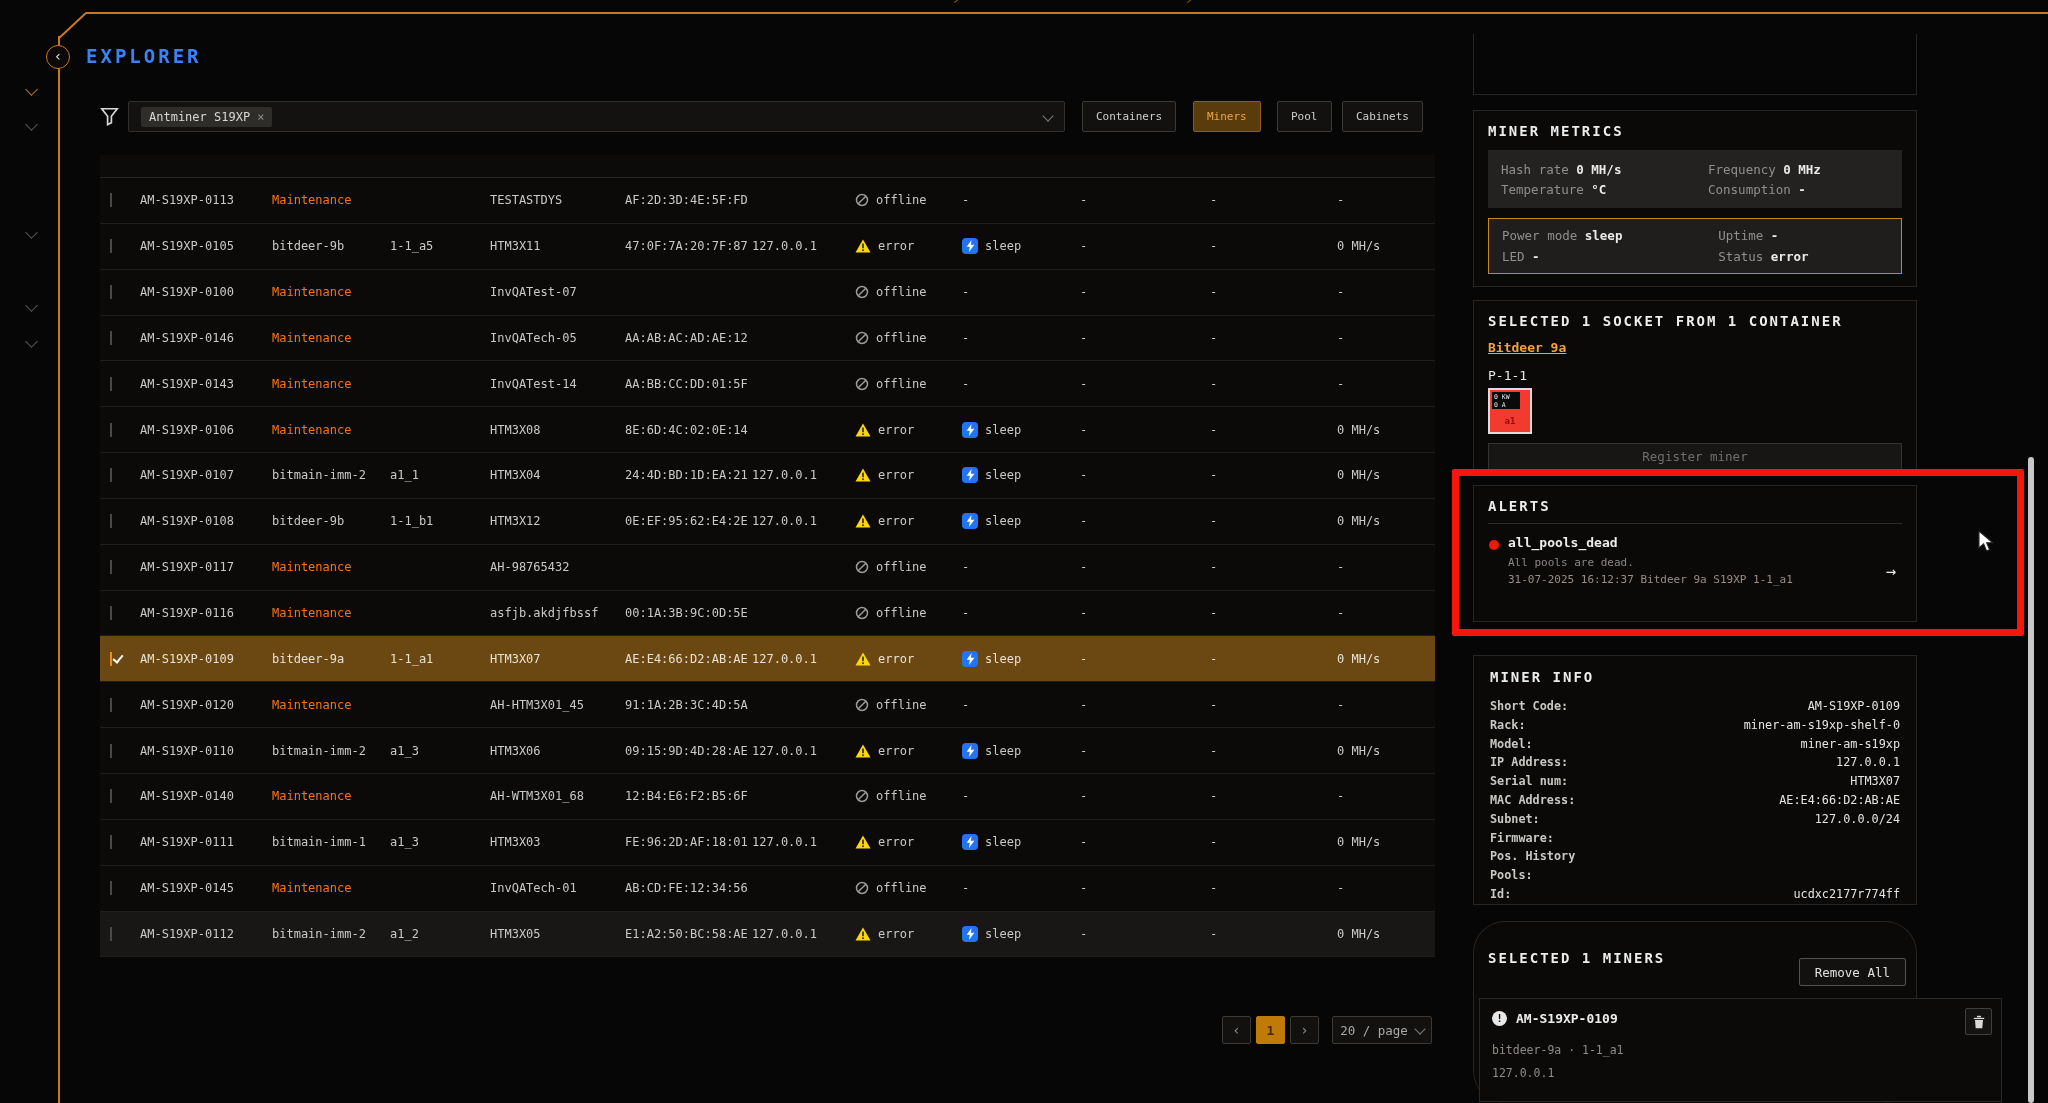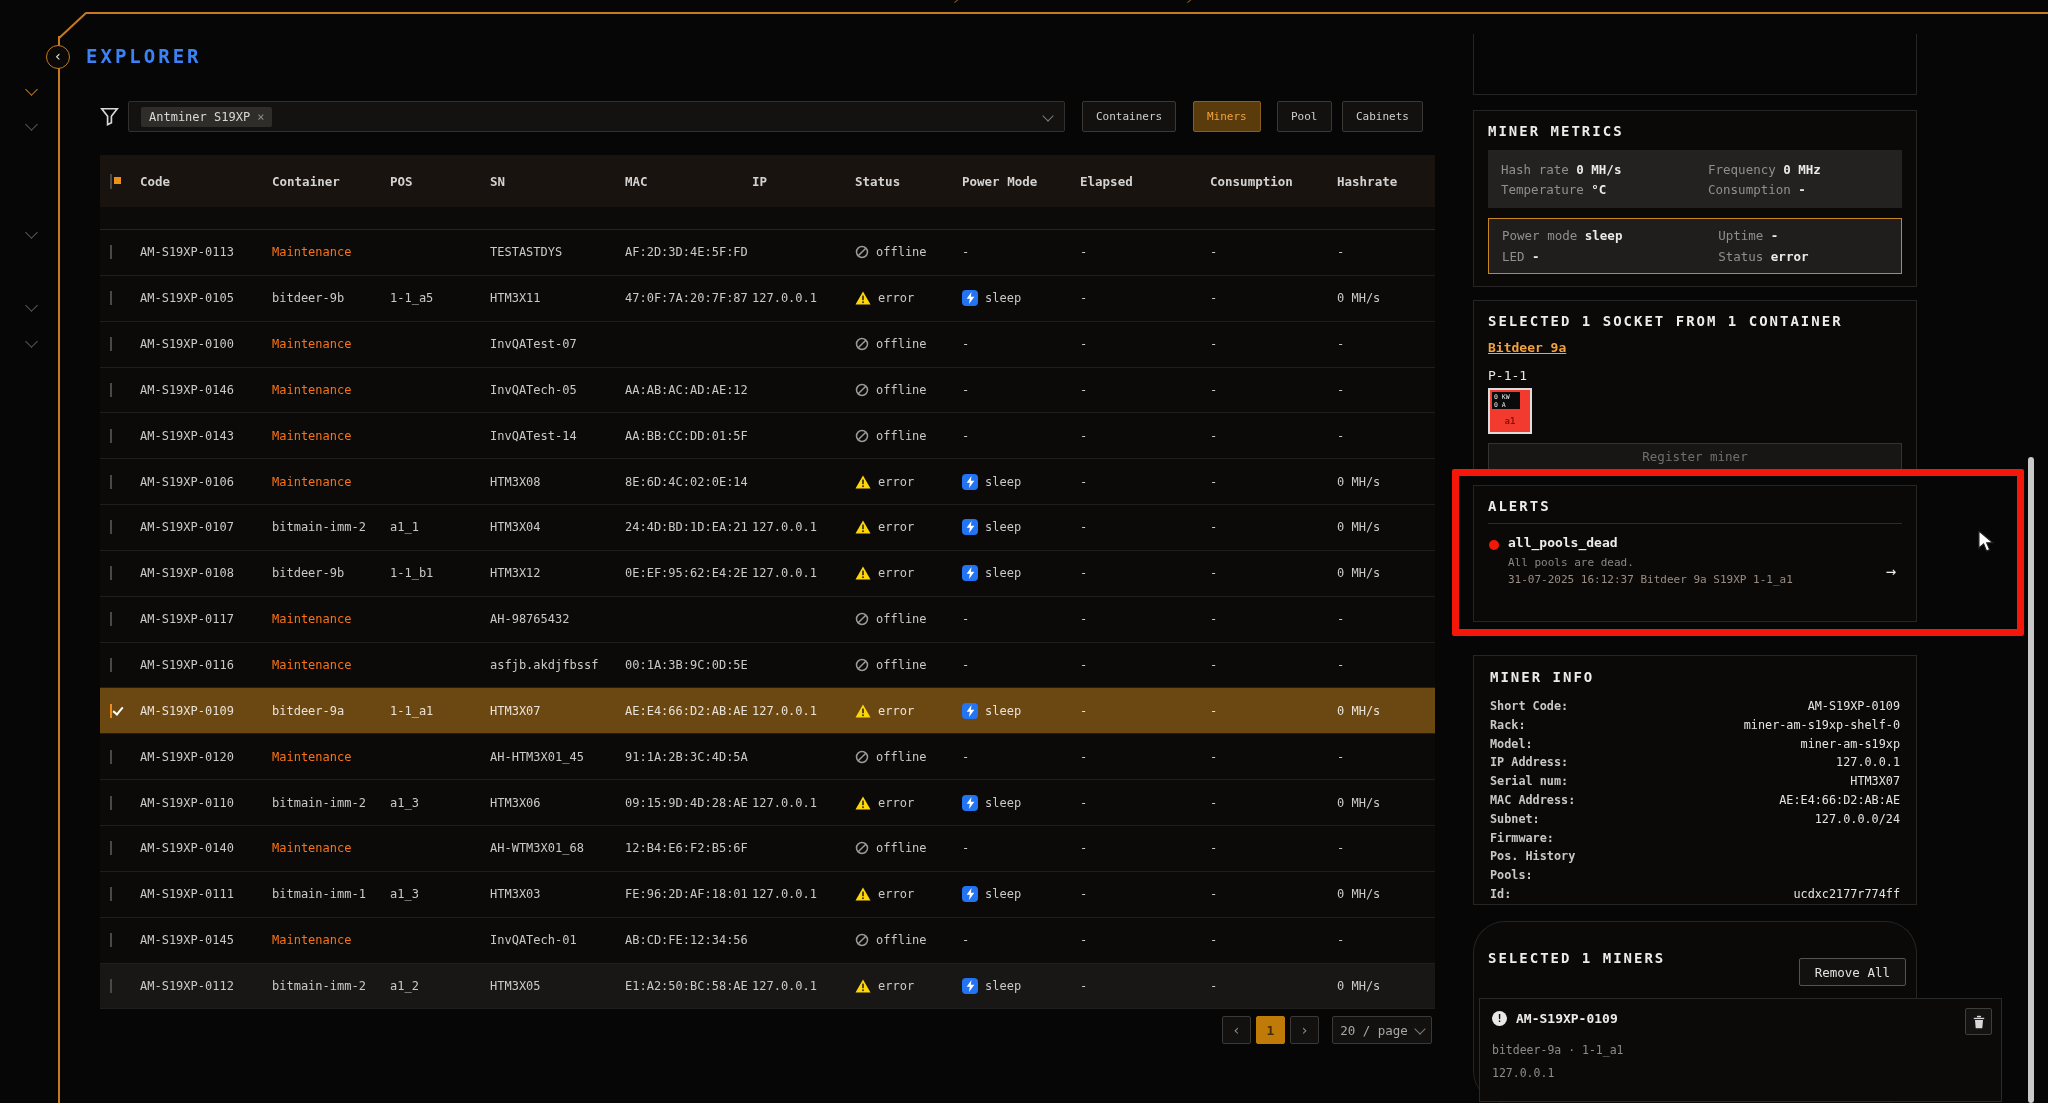--- a/index.html
+++ b/index.html
@@ -175,34 +175,20 @@
     <span class="chev filter-chev"></span>
   </div>
   <div id="view-buttons">
       <div class="view-btn" style="left: 1082px;">Containers</div>
       <div class="view-btn active" style="left: 1193px;">Miners</div>
       <div class="view-btn" style="left: 1277px;">Pool</div>
       <div class="view-btn" style="left: 1342px;">Cabinets</div>
     </div>
 
   <div class="miner-table">
-    <div class="grid-row thead" id="table-head">
-        <div class="cell cb-cell"><span class="cb indet"></span></div>
-        <div class="cell">Code</div>
-        <div class="cell">Container</div>
-        <div class="cell">POS</div>
-        <div class="cell">SN</div>
-        <div class="cell">MAC</div>
-        <div class="cell">IP</div>
-        <div class="cell">Status</div>
-        <div class="cell">Power Mode</div>
-        <div class="cell">Elapsed</div>
-        <div class="cell">Consumption</div>
-        <div class="cell">Hashrate</div>
-      </div>
     <div class="tspacer"></div>
     <div id="table-body">
         <div class="grid-row trow">
           <div class="cell cb-cell"><span class="cb"></span></div>
           <div class="cell">AM-S19XP-0113</div>
           <div class="cell maint">Maintenance</div>
           <div class="cell"></div>
           <div class="cell">TESTASTDYS</div>
           <div class="cell">AF:2D:3D:4E:5F:FD</div>
           <div class="cell"></div>

